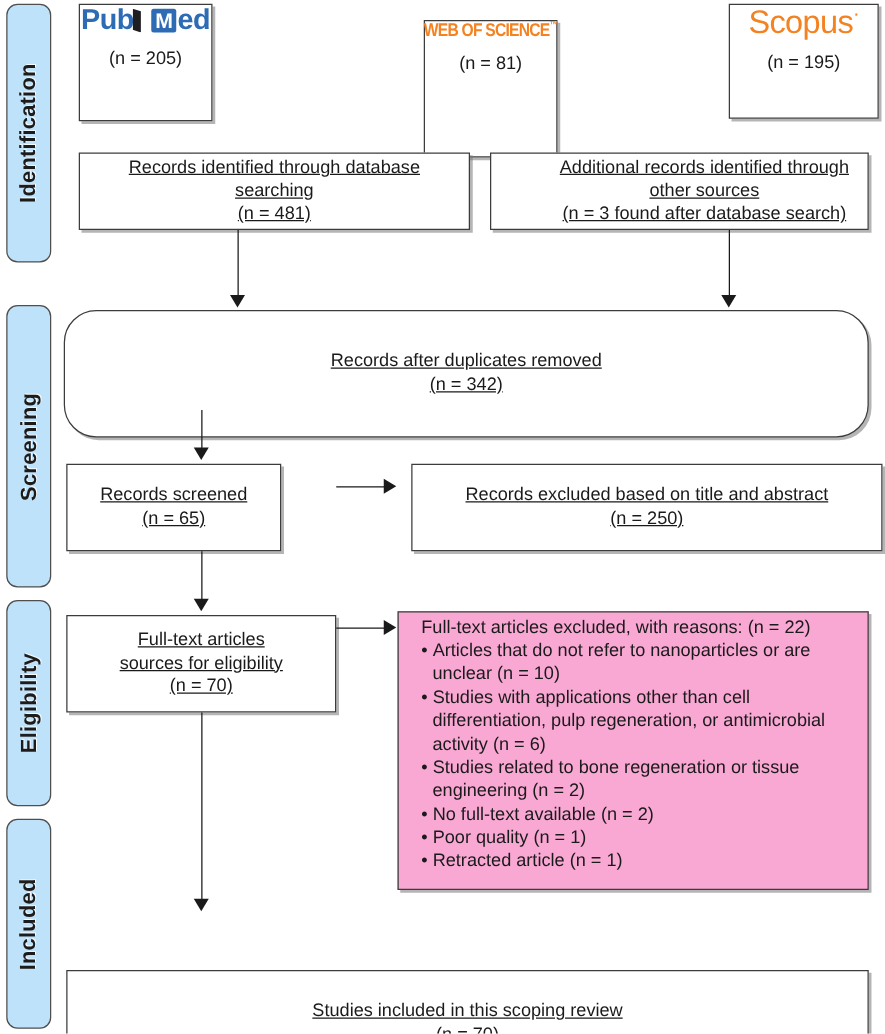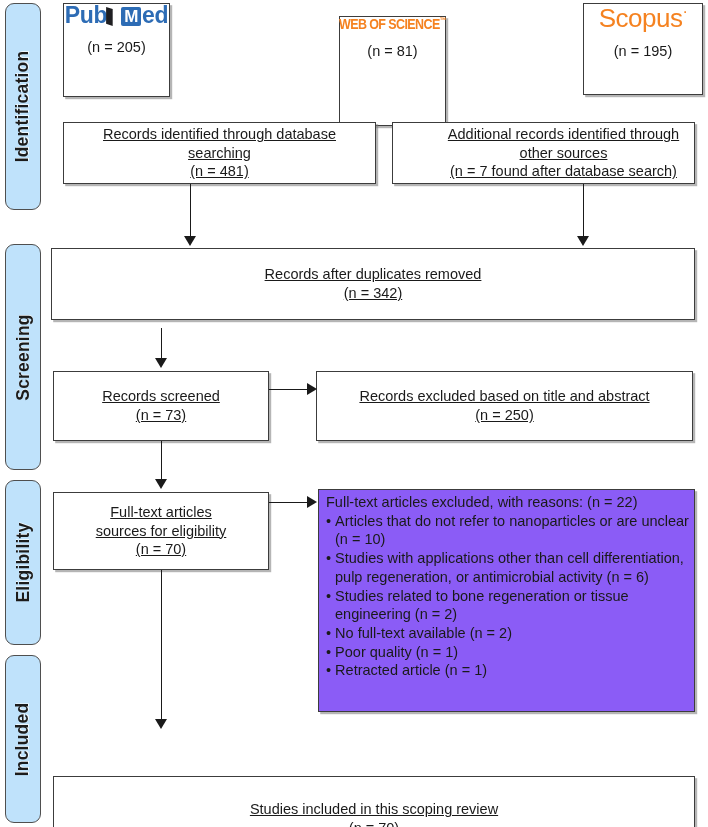--- a/index.html
+++ b/index.html
@@ -138,24 +138,24 @@
   }
   .scopus-logo .dot {
     font-size: 16px;
     vertical-align: super;
   }
 
   
   .reasons-box {
     position: absolute;
     box-sizing: border-box;
-    background: #8b5cf6;
+    background: #f9a8d4;
     border: 1.4px solid #3c3c3c;
     box-shadow: 2.2px 2.2px 0 0 rgba(120,120,120,0.55);
-    padding: 3px 5px 3px 7px;
+    padding: 3px 5px 3px 18px;
   }
   .reasons-head {
     font-size: 14.5px;
     color: #1a1a1a;
     line-height: 1.29;
   }
   .reasons-list {
     list-style: none;
     margin: 0;
     padding: 0;
@@ -237,34 +237,34 @@
 
   <div class="box box-center" style="left:63px; top:122px; width:313px; height:62px;">
     <div class="box-text">Records identified through database</div>
     <div class="box-text">searching</div>
     <div class="box-text">(n = 481)</div>
   </div>
 
   <div class="box box-center" style="left:392px; top:122px; width:303px; height:62px;padding-left:40px;">
     <div class="box-text">Additional records identified through</div>
     <div class="box-text">other sources</div>
-    <div class="box-text">(n = 7 found after database search)</div>
-  </div>
-
-  <div class="box box-center" style="left:51px; top:248px; width:644px; height:72px;">
+    <div class="box-text">(n = 3 found after database search)</div>
+  </div>
+
+  <div class="box box-center" style="left:51px; top:248px; width:644px; height:102px;border-radius:26px;">
     <div class="box-text">Records after duplicates removed</div>
     <div class="box-text">(n = 342)</div>
   </div>
 
-  <div class="box box-center" style="left:53px; top:371px; width:216px; height:70px;">
+  <div class="box box-center" style="left:53px; top:371px; width:172px; height:70px;">
     <div class="box-text">Records screened</div>
-    <div class="box-text">(n = 73)</div>
-  </div>
-
-  <div class="box box-center" style="left:316px; top:371px; width:377px; height:70px;">
+    <div class="box-text">(n = 65)</div>
+  </div>
+
+  <div class="box box-center" style="left:329px; top:371px; width:377px; height:70px;">
     <div class="box-text">Records excluded based on title and abstract</div>
     <div class="box-text">(n = 250)</div>
   </div>
 
   <div class="box box-center" style="left:53px; top:492px; width:216px; height:78px;">
     <div class="box-text">Full-text articles</div>
     <div class="box-text">sources for eligibility</div>
     <div class="box-text">(n = 70)</div>
   </div>
 

